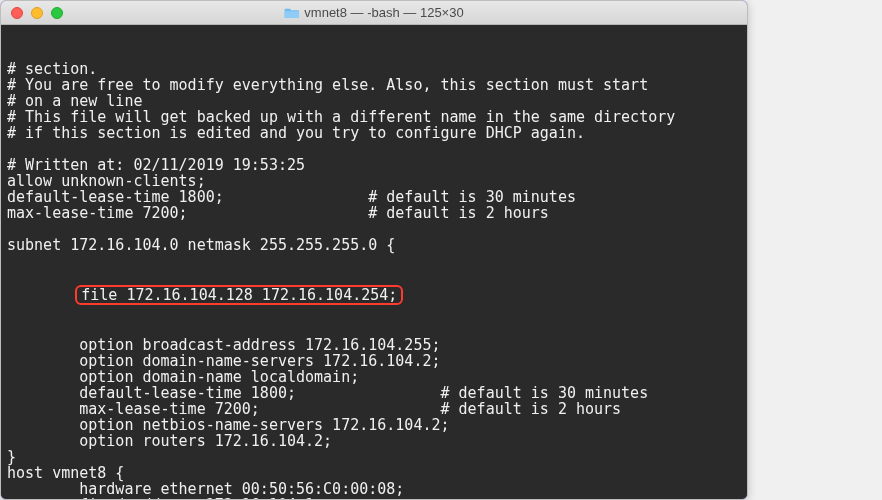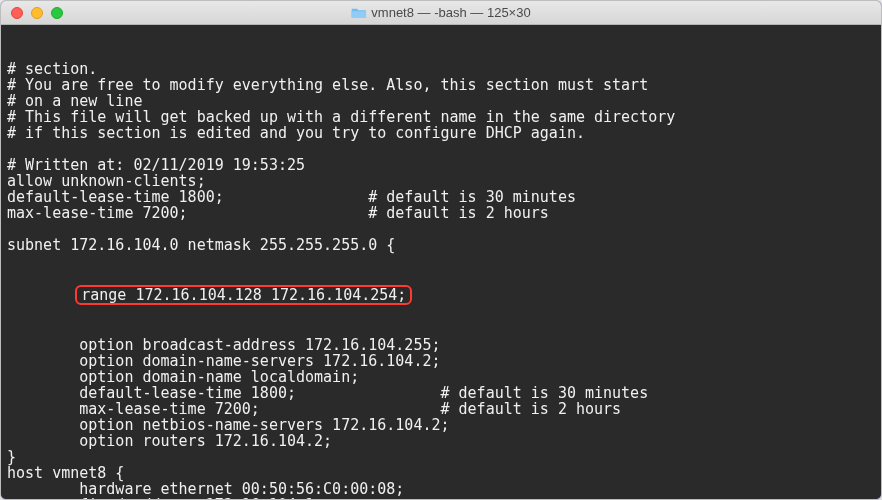--- a/index.html
+++ b/index.html
@@ -4,21 +4,21 @@
   <style>
     * { margin: 0; padding: 0; box-sizing: border-box; }
     body {
       font-family: -apple-system, BlinkMacSystemFont, "Helvetica Neue", sans-serif;
       background: #f0f0f0;
       width: 882px;
       height: 500px;
       overflow: hidden;
     }
     .window {
-      width: 882px;
+      width: 748px;
       height: 500px;
       background: #8b5cf6;
       border-radius: 6px;
       box-shadow: 0 2px 10px rgba(0,0,0,0.2);
       display: flex;
       flex-direction: column;
       overflow: hidden;
       border: 1px solid #bdbdbd;
     }
     .titlebar {
@@ -93,17 +93,17 @@
         <svg viewBox="0 0 16 13" width="15" height="12">
           <path d="M1 2 h5 l1.5 1.5 H15 a1 1 0 0 1 1 1 V11 a1 1 0 0 1 -1 1 H1 a1 1 0 0 1 -1 -1 V3 a1 1 0 0 1 1 -1 z" fill="#6fbdf1"></path>
           <path d="M0 4.5 H16 V11 a1 1 0 0 1 -1 1 H1 a1 1 0 0 1 -1 -1 z" fill="#8fcdf6"></path>
         </svg>
       </span>
       <span>vmnet8 — -bash — 125×30</span>
     </div>
   </div>
   <div class="terminal">
     <div id="lines-before"><div class="line"># section.</div><div class="line"># You are free to modify everything else. Also, this section must start</div><div class="line"># on a new line</div><div class="line"># This file will get backed up with a different name in the same directory</div><div class="line"># if this section is edited and you try to configure DHCP again.</div><div class="line"></div><div class="line"># Written at: 02/11/2019 19:53:25</div><div class="line">allow unknown-clients;</div><div class="line">default-lease-time 1800;                # default is 30 minutes</div><div class="line">max-lease-time 7200;                    # default is 2 hours</div><div class="line"></div><div class="line">subnet 172.16.104.0 netmask 255.255.255.0 {</div></div>
-    <div class="line"><span>        </span><span class="highlight-box">range 172.16.104.128 172.16.104.254;</span></div>
+    <div class="line"><span>        </span><span class="highlight-box">file 172.16.104.128 172.16.104.254;</span></div>
     <div id="lines-after"><div class="line">        option broadcast-address 172.16.104.255;</div><div class="line">        option domain-name-servers 172.16.104.2;</div><div class="line">        option domain-name localdomain;</div><div class="line">        default-lease-time 1800;                # default is 30 minutes</div><div class="line">        max-lease-time 7200;                    # default is 2 hours</div><div class="line">        option netbios-name-servers 172.16.104.2;</div><div class="line">        option routers 172.16.104.2;</div><div class="line">}</div><div class="line">host vmnet8 {</div><div class="line">        hardware ethernet 00:50:56:C0:00:08;</div><div class="line">        fixed-address 172.16.104.1;</div></div>
     
   </div>
 </div>
 
 </body></html>

